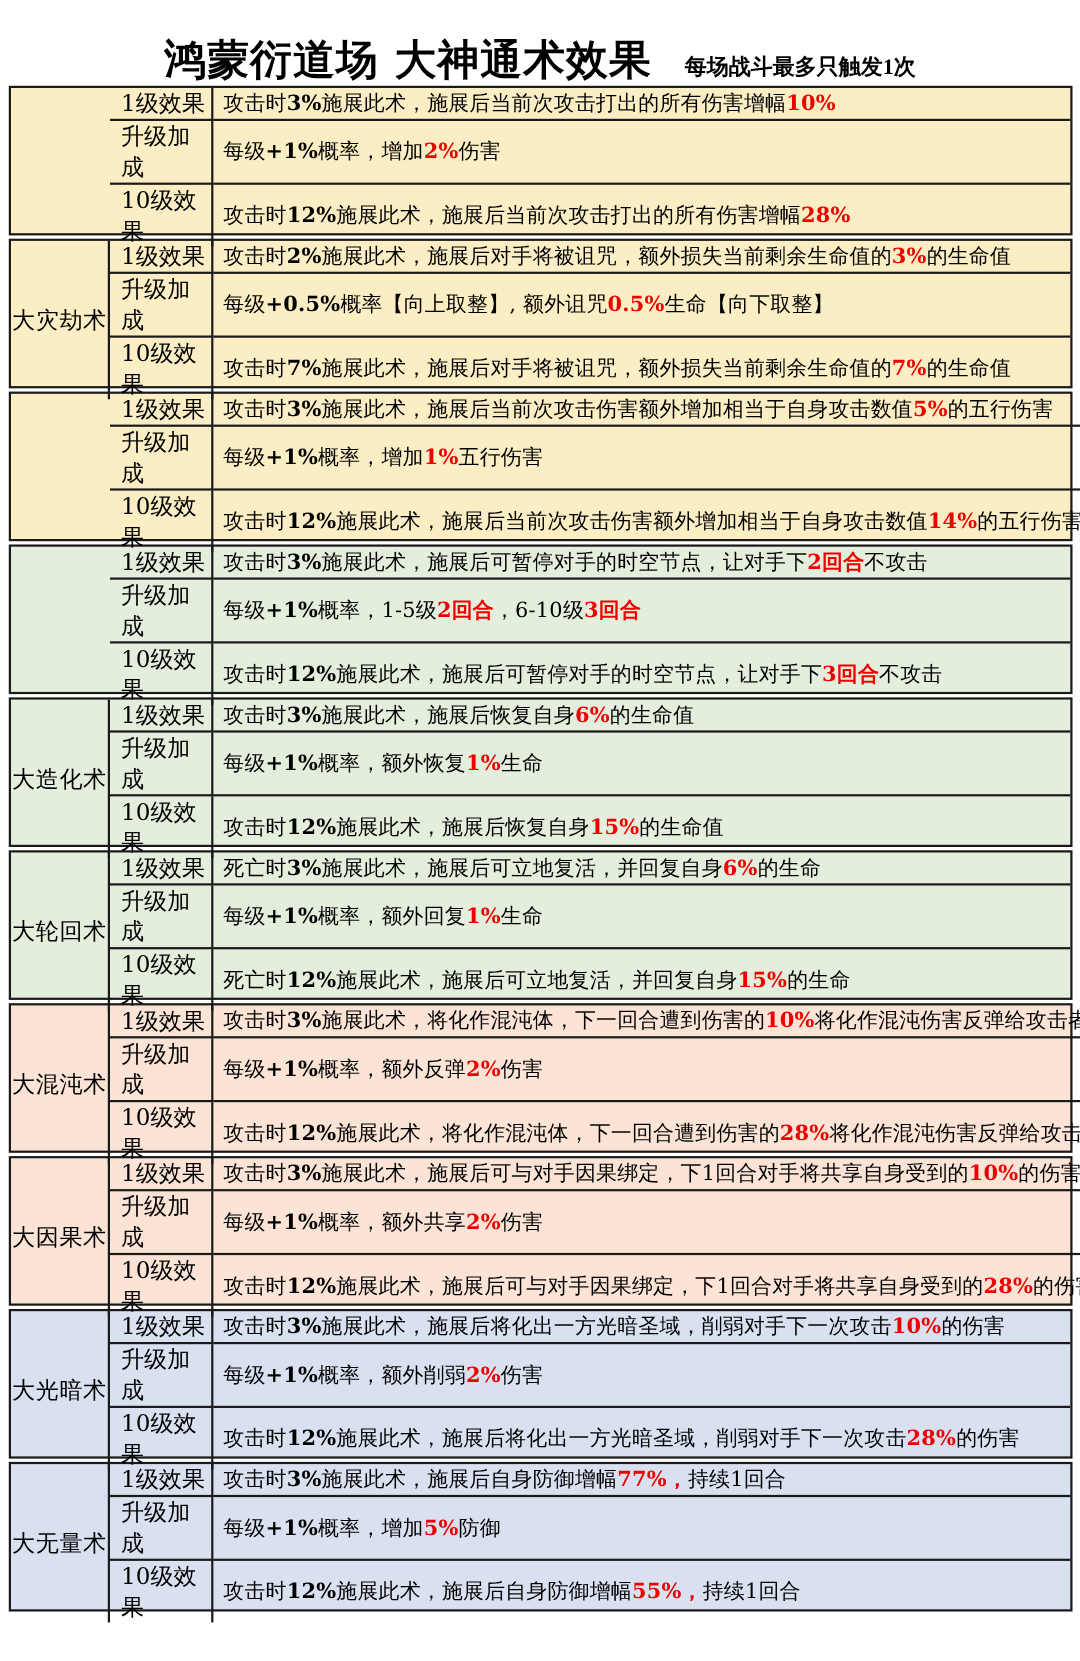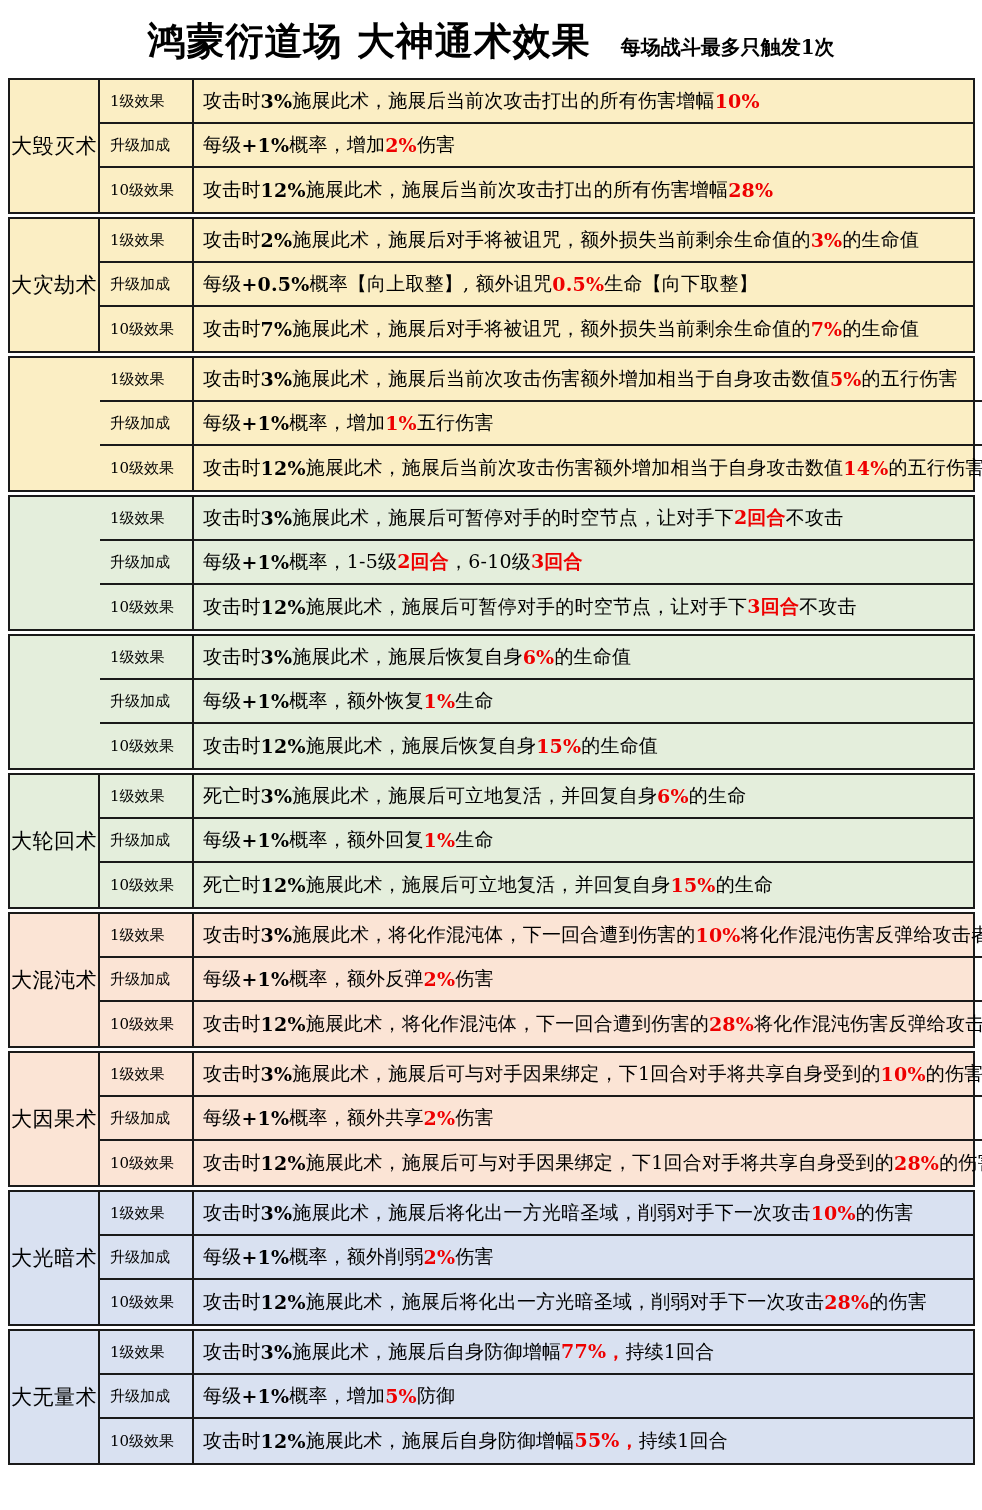--- a/index.html
+++ b/index.html
@@ -7,43 +7,43 @@
   html, body { margin: 0; padding: 0; }
   body {
     width: 982px; height: 1510px; background: #ffffff; color: #000;
     font-family: "DejaVu Serif", "Liberation Serif", serif;
     overflow: hidden;
   }
   .header {
     height: 78px; display: flex; align-items: baseline; justify-content: center;
     gap: 30px; padding-top: 16px;
   }
-  .title { font-size: 38px; font-weight: bold; letter-spacing: 1px; white-space: nowrap; }
-  .subtitle { font-size: 20px; font-weight: bold; white-space: nowrap; }
+  .title { font-size: 38px; font-weight: bold; letter-spacing: 1px; white-space: nowrap; margin-top: 13px; }
+  .subtitle { font-size: 20px; font-weight: bold; white-space: nowrap; font-family: Liberation Serif, serif; }
 
   .table { margin: 0 7px 0 8px; }
   .group {
     border: 2px solid var(--border);
     margin-bottom: 3px;
     display: grid;
     grid-template-columns: 90px 94px 1fr;
     grid-template-rows: 1fr 1fr 1fr;
     height: 136px;
   }
   .cell { display: flex; align-items: center; }
   .name {
     grid-column: 1; grid-row: 1 / 4;
     justify-content: center;
     font-size: 21px; letter-spacing: 0.5px;
     border-right: 2px solid var(--border);
   }
   .label {
     grid-column: 2;
     padding-left: 10px;
-    font-size: 15px;
+    font-size: 21px;
     border-right: 2px solid var(--border);
   }
   .desc {
     grid-column: 3;
     padding-left: 9px; padding-right: 4px;
     font-size: 19px; letter-spacing: 0.2px;
     white-space: nowrap;
   }
   .hb { border-bottom: 2px solid var(--border); }
   .seg-plain { font-weight: normal; }
@@ -53,21 +53,20 @@
 </head>
 <body>
 
 <div class="header">
   <span class="title">鸿蒙衍道场 大神通术效果</span>
   <span class="subtitle">每场战斗最多只触发1次</span>
 </div>
 
 <div class="table">
     <section class="group" style="background: rgb(251, 238, 196);">
-      <div class="cell name">大毁灭术</div>
       <div class="cell label hb" style="grid-row: 1;">1级效果</div>
       <div class="cell desc hb" style="grid-row: 1;">
         <span class="seg-plain">攻击时</span>
         <span class="seg-bold">3%</span>
         <span class="seg-plain">施展此术，施展后当前次攻击打出的所有伤害增幅</span>
         <span class="seg-red">10%</span>
       </div>
       <div class="cell label hb" style="grid-row: 2;">升级加成</div>
       <div class="cell desc hb" style="grid-row: 2;">
         <span class="seg-plain">每级</span>
@@ -158,20 +157,21 @@
       <div class="cell label" style="grid-row: 3;">10级效果</div>
       <div class="cell desc" style="grid-row: 3;">
         <span class="seg-plain">攻击时</span>
         <span class="seg-bold">12%</span>
         <span class="seg-plain">施展此术，施展后可暂停对手的时空节点，让对手下</span>
         <span class="seg-red">3回合</span>
         <span class="seg-plain">不攻击</span>
       </div>
     </section>
     <section class="group" style="background: rgb(228, 238, 220);">
+      <div class="cell name">大造化术</div>
       <div class="cell label hb" style="grid-row: 1;">1级效果</div>
       <div class="cell desc hb" style="grid-row: 1;">
         <span class="seg-plain">攻击时</span>
         <span class="seg-bold">3%</span>
         <span class="seg-plain">施展此术，施展后恢复自身</span>
         <span class="seg-red">6%</span>
         <span class="seg-plain">的生命值</span>
       </div>
       <div class="cell label hb" style="grid-row: 2;">升级加成</div>
       <div class="cell desc hb" style="grid-row: 2;">

